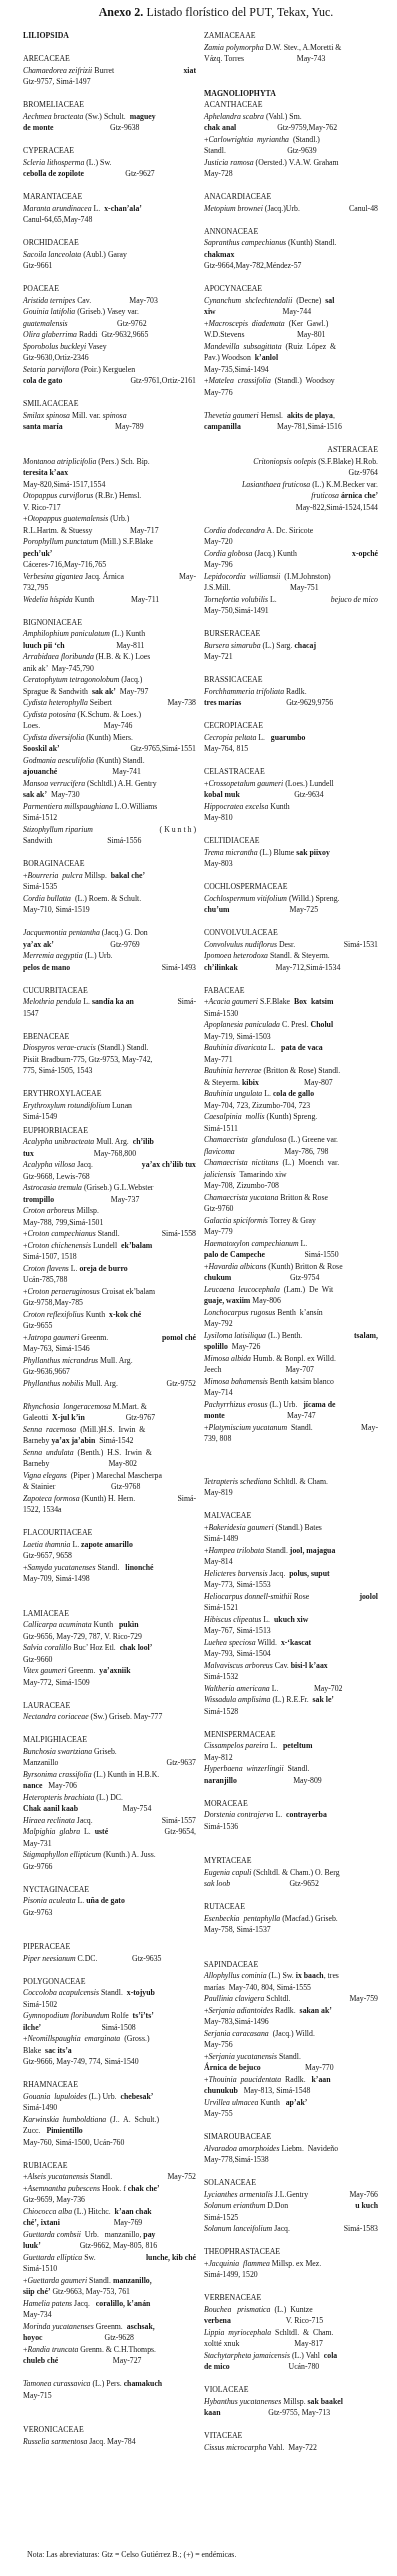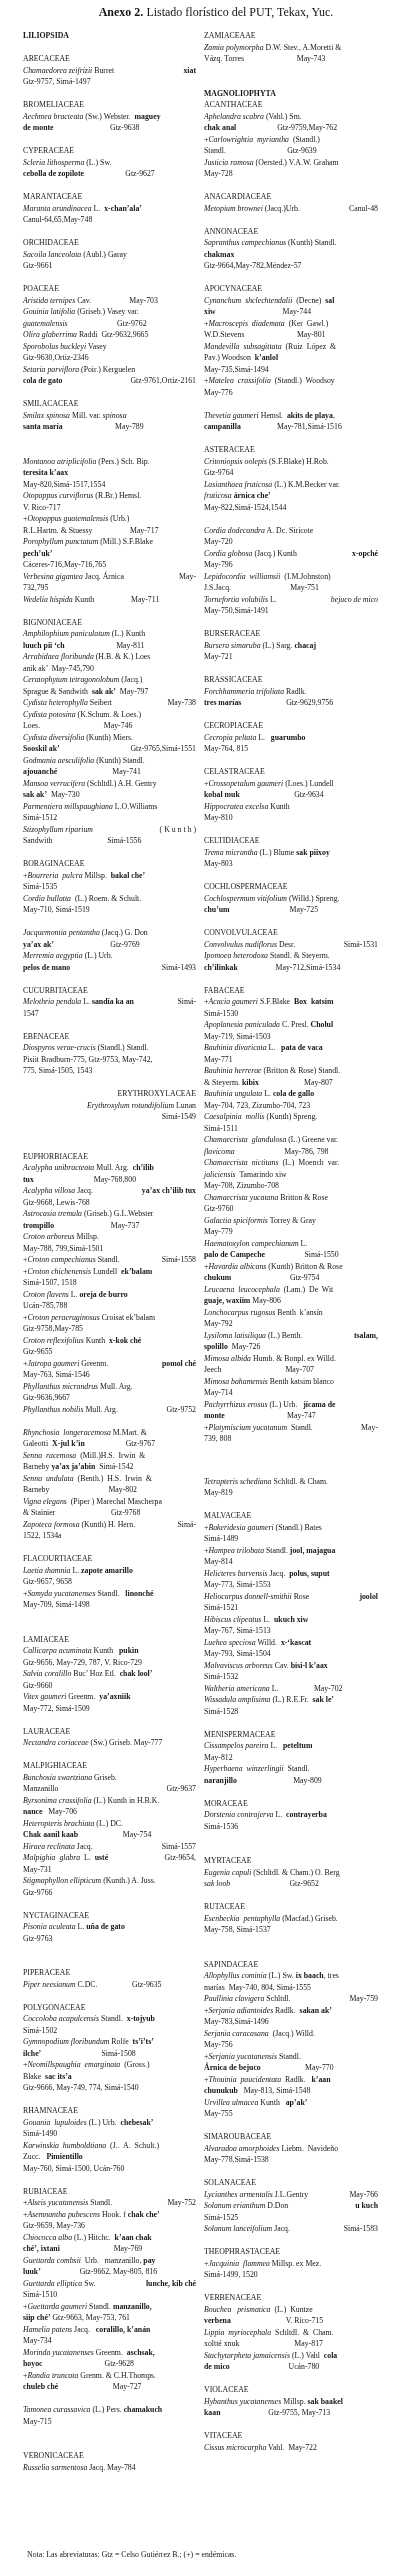--- a/index.html
+++ b/index.html
@@ -32,21 +32,21 @@
     <div class="block" style="margin-bottom: 11.5px;">
       <div class="line"><span class="b">LILIOPSIDA</span></div>
     </div>
     <div class="block" style="margin-bottom: 11.5px;">
       <div class="line"><span class="r">ARECACEAE</span></div>
       <div class="line flex"><span class="i">Chamaedorea zeifrizii</span><span class="r"> Burret</span><span class="gap"></span><span class="b">xiat</span></div>
       <div class="line"><span class="r">Gtz-9757, Simá-1497</span></div>
     </div>
     <div class="block" style="margin-bottom: 11.5px;">
       <div class="line"><span class="r">BROMELIACEAE</span></div>
-      <div class="line"><span class="i">Aechmea bracteata</span><span class="r"> (Sw.) Webster.  </span><span class="b">maguey</span></div>
+      <div class="line"><span class="i">Aechmea bracteata</span><span class="r"> (Sw.) Schult.  </span><span class="b">maguey</span></div>
       <div class="line flex"><span class="b">de monte</span><span class="gap"></span><span class="r">Gtz-9638</span><span class="gap"></span></div>
     </div>
     <div class="block" style="margin-bottom: 11.5px;">
       <div class="line"><span class="r">CYPERACEAE</span></div>
       <div class="line"><span class="i">Scleria lithosperma</span><span class="r"> (L.) Sw.</span></div>
       <div class="line flex"><span class="b">cebolla de zopilote</span><span class="gap"></span><span class="r">Gtz-9627</span><span class="gap"></span></div>
     </div>
     <div class="block" style="margin-bottom: 11.5px;">
       <div class="line"><span class="r">MARANTACEAE</span></div>
       <div class="line"><span class="i">Maranta arundinacea</span><span class="r"> L.  </span><span class="b">x-chan’ala’</span></div>
@@ -127,21 +127,21 @@
       <div class="line"><span class="r">CUCURBITACEAE</span></div>
       <div class="line flex"><span class="i">Melothria pendula</span><span class="r"> L. </span><span class="b">sandía ka an</span><span class="gap"></span><span class="r">Simá-</span></div>
       <div class="line"><span class="r">1547</span></div>
     </div>
     <div class="block" style="margin-bottom: 11.5px;">
       <div class="line"><span class="r">EBENACEAE</span></div>
       <div class="line"><span class="i">Diospyros verae-crucis</span><span class="r"> (Standl.) Standl.</span></div>
       <div class="line"><span class="r">Pisiit Bradburn-775, Gtz-9753, May-742,</span></div>
       <div class="line"><span class="r">775, Simá-1505, 1543</span></div>
     </div>
-    <div class="block" style="margin-bottom: 28px; text-align: right;">
+    <div class="block" style="margin-bottom: 2px;">
       <div class="line"><span class="r">ERYTHROXYLACEAE</span></div>
       <div class="line"><span class="i">Erythroxylum rotundifolium</span><span class="r"> Lunan</span></div>
       <div class="line"><span class="r">Simá-1549</span></div>
     </div>
     <div class="block" style="margin-bottom: 11.5px;">
       <div class="line"><span class="r">EUPHORBIACEAE</span></div>
       <div class="line"><span class="i">Acalypha unibracteata</span><span class="r"> Mull. Arg.  </span><span class="b">ch’ilib</span></div>
       <div class="line flex"><span class="b">tux</span><span class="gap"></span><span class="r">May-768,800</span><span class="gap"></span></div>
       <div class="line flex"><span class="i">Acalypha villosa</span><span class="r"> Jacq.</span><span class="gap"></span><span class="b">ya’ax ch’ilib tux</span></div>
       <div class="line"><span class="r">Gtz-9668, Lewis-768</span></div>
@@ -301,35 +301,35 @@
       <div class="line"><span class="i">Mandevilla  subsagittata</span><span class="r">  (Ruiz  López  &amp;</span></div>
       <div class="line"><span class="r">Pav.) Woodson  </span><span class="b">k’anlol</span></div>
       <div class="line"><span class="r">May-735,Simá-1494</span></div>
       <div class="line"><span class="r">+</span><span class="i">Matelea  crassifolia</span><span class="r">  (Standl.)  Woodsoy</span></div>
       <div class="line"><span class="r">May-776</span></div>
     </div>
     <div class="block" style="margin-bottom: 11.5px;">
       <div class="line"><span class="i">Thevetia gaumeri</span><span class="r"> Hemsl.  </span><span class="b">akits de playa</span><span class="r">,</span></div>
       <div class="line flex"><span class="b">campanilla</span><span class="gap"></span><span class="r">May-781,Simá-1516</span><span class="gap"></span></div>
     </div>
-    <div class="block" style="margin-bottom: 11.5px;">
+    <div class="block" style="margin-bottom: 11.5px; text-align: right;">
       <div class="line"><span class="r">ASTERACEAE</span></div>
       <div class="line"><span class="i">Critoniopsis oolepis</span><span class="r"> (S.F.Blake) H.Rob.</span></div>
       <div class="line"><span class="r">Gtz-9764</span></div>
       <div class="line"><span class="i">Lasianthaea fruticosa</span><span class="r"> (L.) K.M.Becker var.</span></div>
       <div class="line"><span class="i">fruticosa</span><span class="r"> </span><span class="b">árnica che’</span></div>
       <div class="line"><span class="r">May-822,Simá-1524,1544</span></div>
     </div>
     <div class="block" style="margin-bottom: 11.5px;">
       <div class="line"><span class="i">Cordia dodecandra</span><span class="r"> A. Dc. Siricote</span></div>
       <div class="line"><span class="r">May-720</span></div>
       <div class="line flex"><span class="i">Cordia globosa</span><span class="r"> (Jacq.) Kunth</span><span class="gap"></span><span class="b">x-opché</span></div>
       <div class="line"><span class="r">May-796</span></div>
       <div class="line"><span class="i">Lepidocordia  williamsii</span><span class="r">  (I.M.Johnston)</span></div>
-      <div class="line flex"><span class="r">J.S.Jacq.</span><span class="gap"></span><span class="r">May-751</span><span class="gap"></span></div>
+      <div class="line flex"><span class="r">J.S.Mill.</span><span class="gap"></span><span class="r">May-751</span><span class="gap"></span></div>
       <div class="line flex"><span class="i">Tornefortia volubilis</span><span class="r"> L.</span><span class="gap"></span><span class="i">bejuco de mico</span></div>
       <div class="line"><span class="r">May-750,Simá-1491</span></div>
     </div>
     <div class="block" style="margin-bottom: 11.5px;">
       <div class="line"><span class="r">BURSERACEAE</span></div>
       <div class="line"><span class="i">Bursera simaruba</span><span class="r"> (L.) Sarg. </span><span class="b">chacaj</span></div>
       <div class="line"><span class="r">May-721</span></div>
     </div>
     <div class="block" style="margin-bottom: 11.5px;">
       <div class="line"><span class="r">BRASSICACEAE</span></div>

